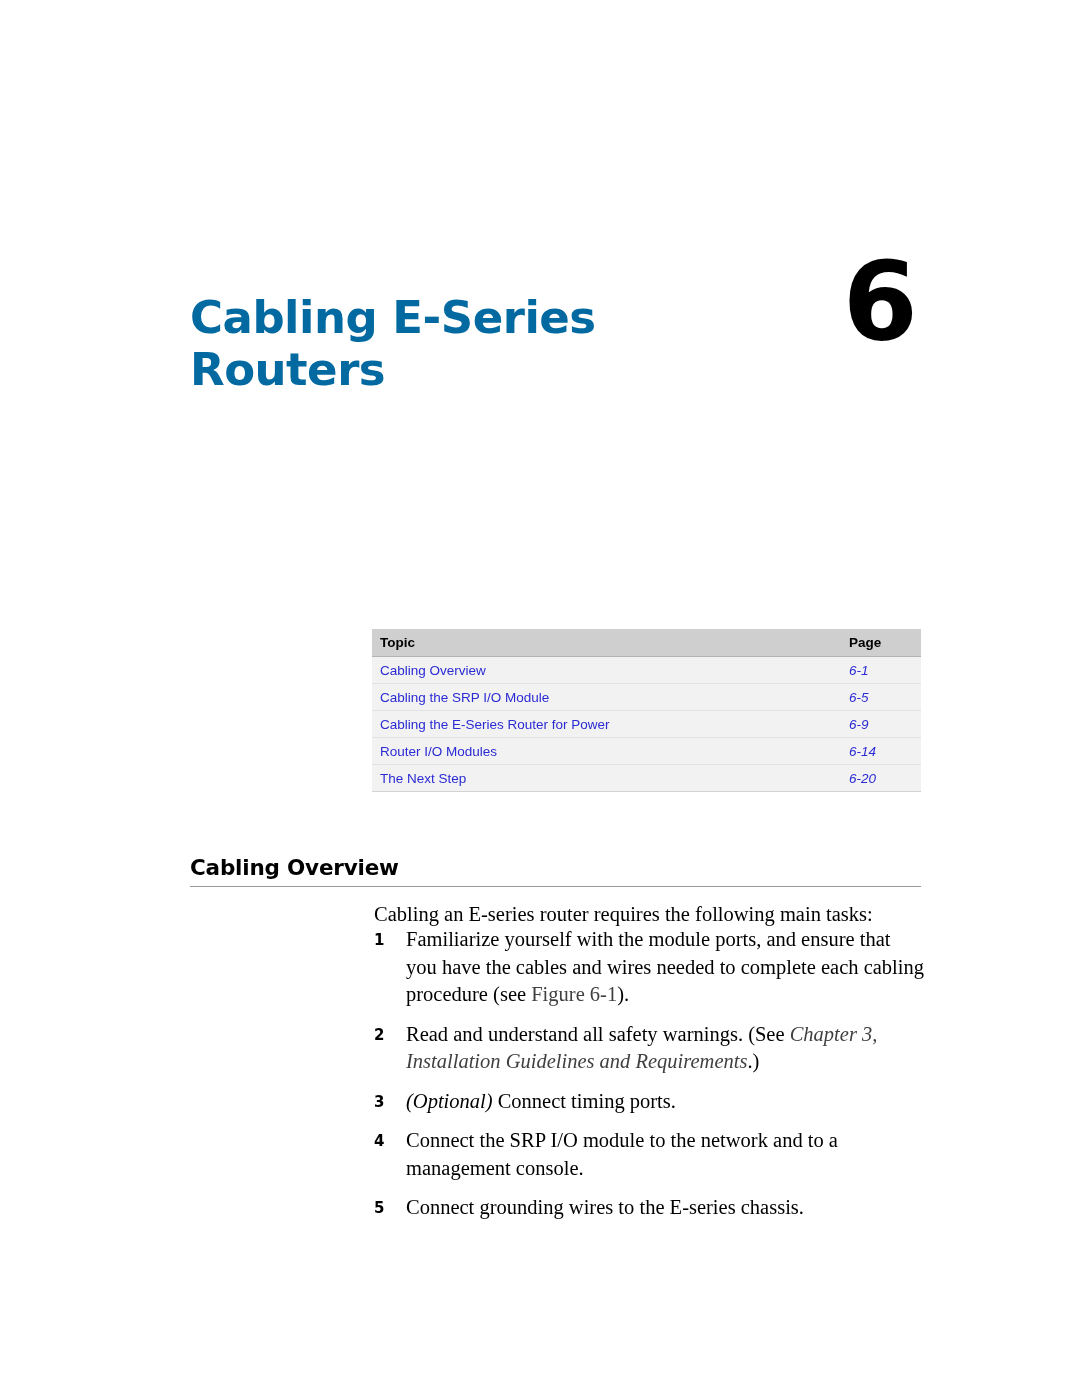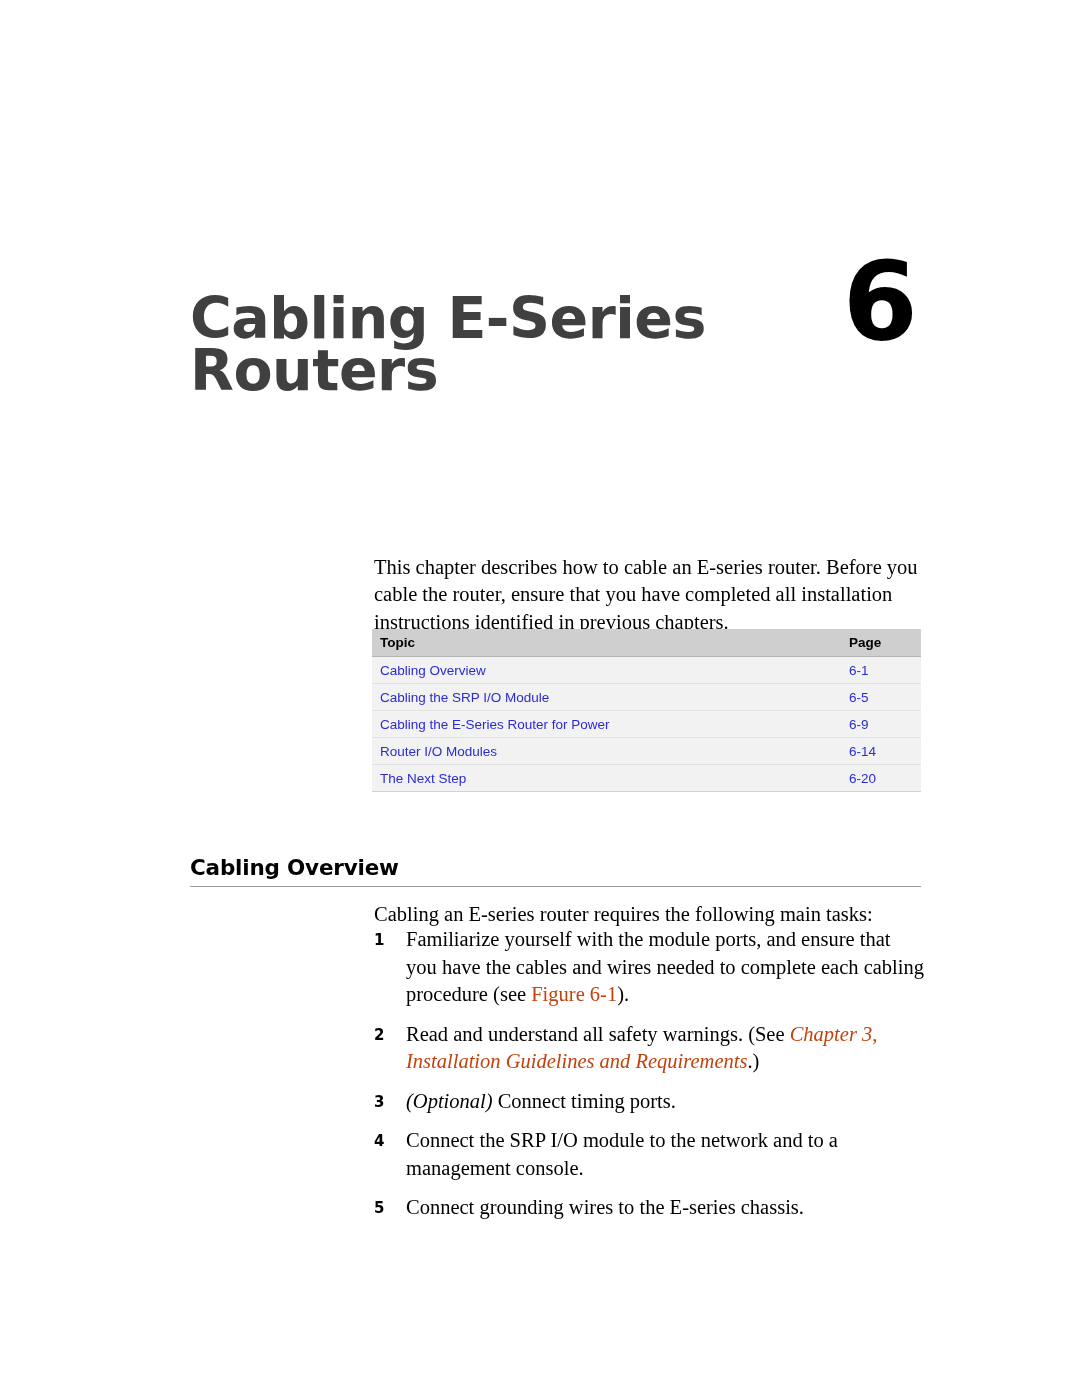--- a/index.html
+++ b/index.html
@@ -29,24 +29,24 @@
     width: 740px;
     height: 170px;
   }
   .chapter-title {
     position: absolute;
     left: 0;
     top: 44px;
     width: 560px;
     font-family: "DejaVu Sans", sans-serif;
     font-weight: bold;
-    font-size: 57px;
+    font-size: 45px;
     line-height: 52px;
     letter-spacing: -0.5px;
-    color: #404040;
+    color: #0369a1;
     -webkit-font-smoothing: none;
   }
   .chapter-number {
     position: absolute;
     right: 12px;
     top: 0px;
     font-family: "DejaVu Sans", sans-serif;
     font-weight: bold;
     font-size: 108px;
     line-height: 108px;
@@ -99,21 +99,21 @@
   .toc-table tbody td {
     height: 26px;
     font-size: 13.5px;
     color: #2b2bd4;
     border-bottom: 1px solid #e2e2e2;
   }
   .toc-table tbody tr:last-child td {
     border-bottom: 1px solid #d2d2d2;
   }
   .toc-table td.c-topic { padding-left: 8px; }
-  .toc-table td.c-page  { padding-left: 7px; }
+  .toc-table td.c-page  { padding-left: 7px; font-style: italic; }
   .col-topic { width: 470px; }
   .col-page  { width: 79px; }
 
   .toc-link {
     color: #2b2bd4;
     text-decoration: none;
     cursor: pointer;
   }
 
   
@@ -169,33 +169,32 @@
     top: 1px;
     width: 20px;
     font-family: "DejaVu Sans", sans-serif;
     font-weight: bold;
     font-size: 15px;
     line-height: 27px;
     color: #000000;
   }
   .step .txt { display: block; }
   .ital { font-style: italic; }
-  .lnk { color: #c2410c; cursor: pointer; text-decoration: none; }
+  .lnk { color: #404040; cursor: pointer; text-decoration: none; }
 </style>
 </head>
 <body>
 
 <div class="page">
 
   <div class="chapter-head">
     <div class="chapter-title">Cabling E-Series Routers</div>
     <div class="chapter-number">6</div>
   </div>
 
-  <p class="intro">This chapter describes how to cable an E-series router. Before you cable the router, ensure that you have completed all installation instructions identified in previous chapters.</p>
 
   <table class="toc-table">
     <colgroup>
       <col class="col-topic">
       <col class="col-page">
     </colgroup>
     <thead>
       <tr class="toc-head">
         <th class="c-topic">Topic</th>
         <th class="c-page">Page</th>

